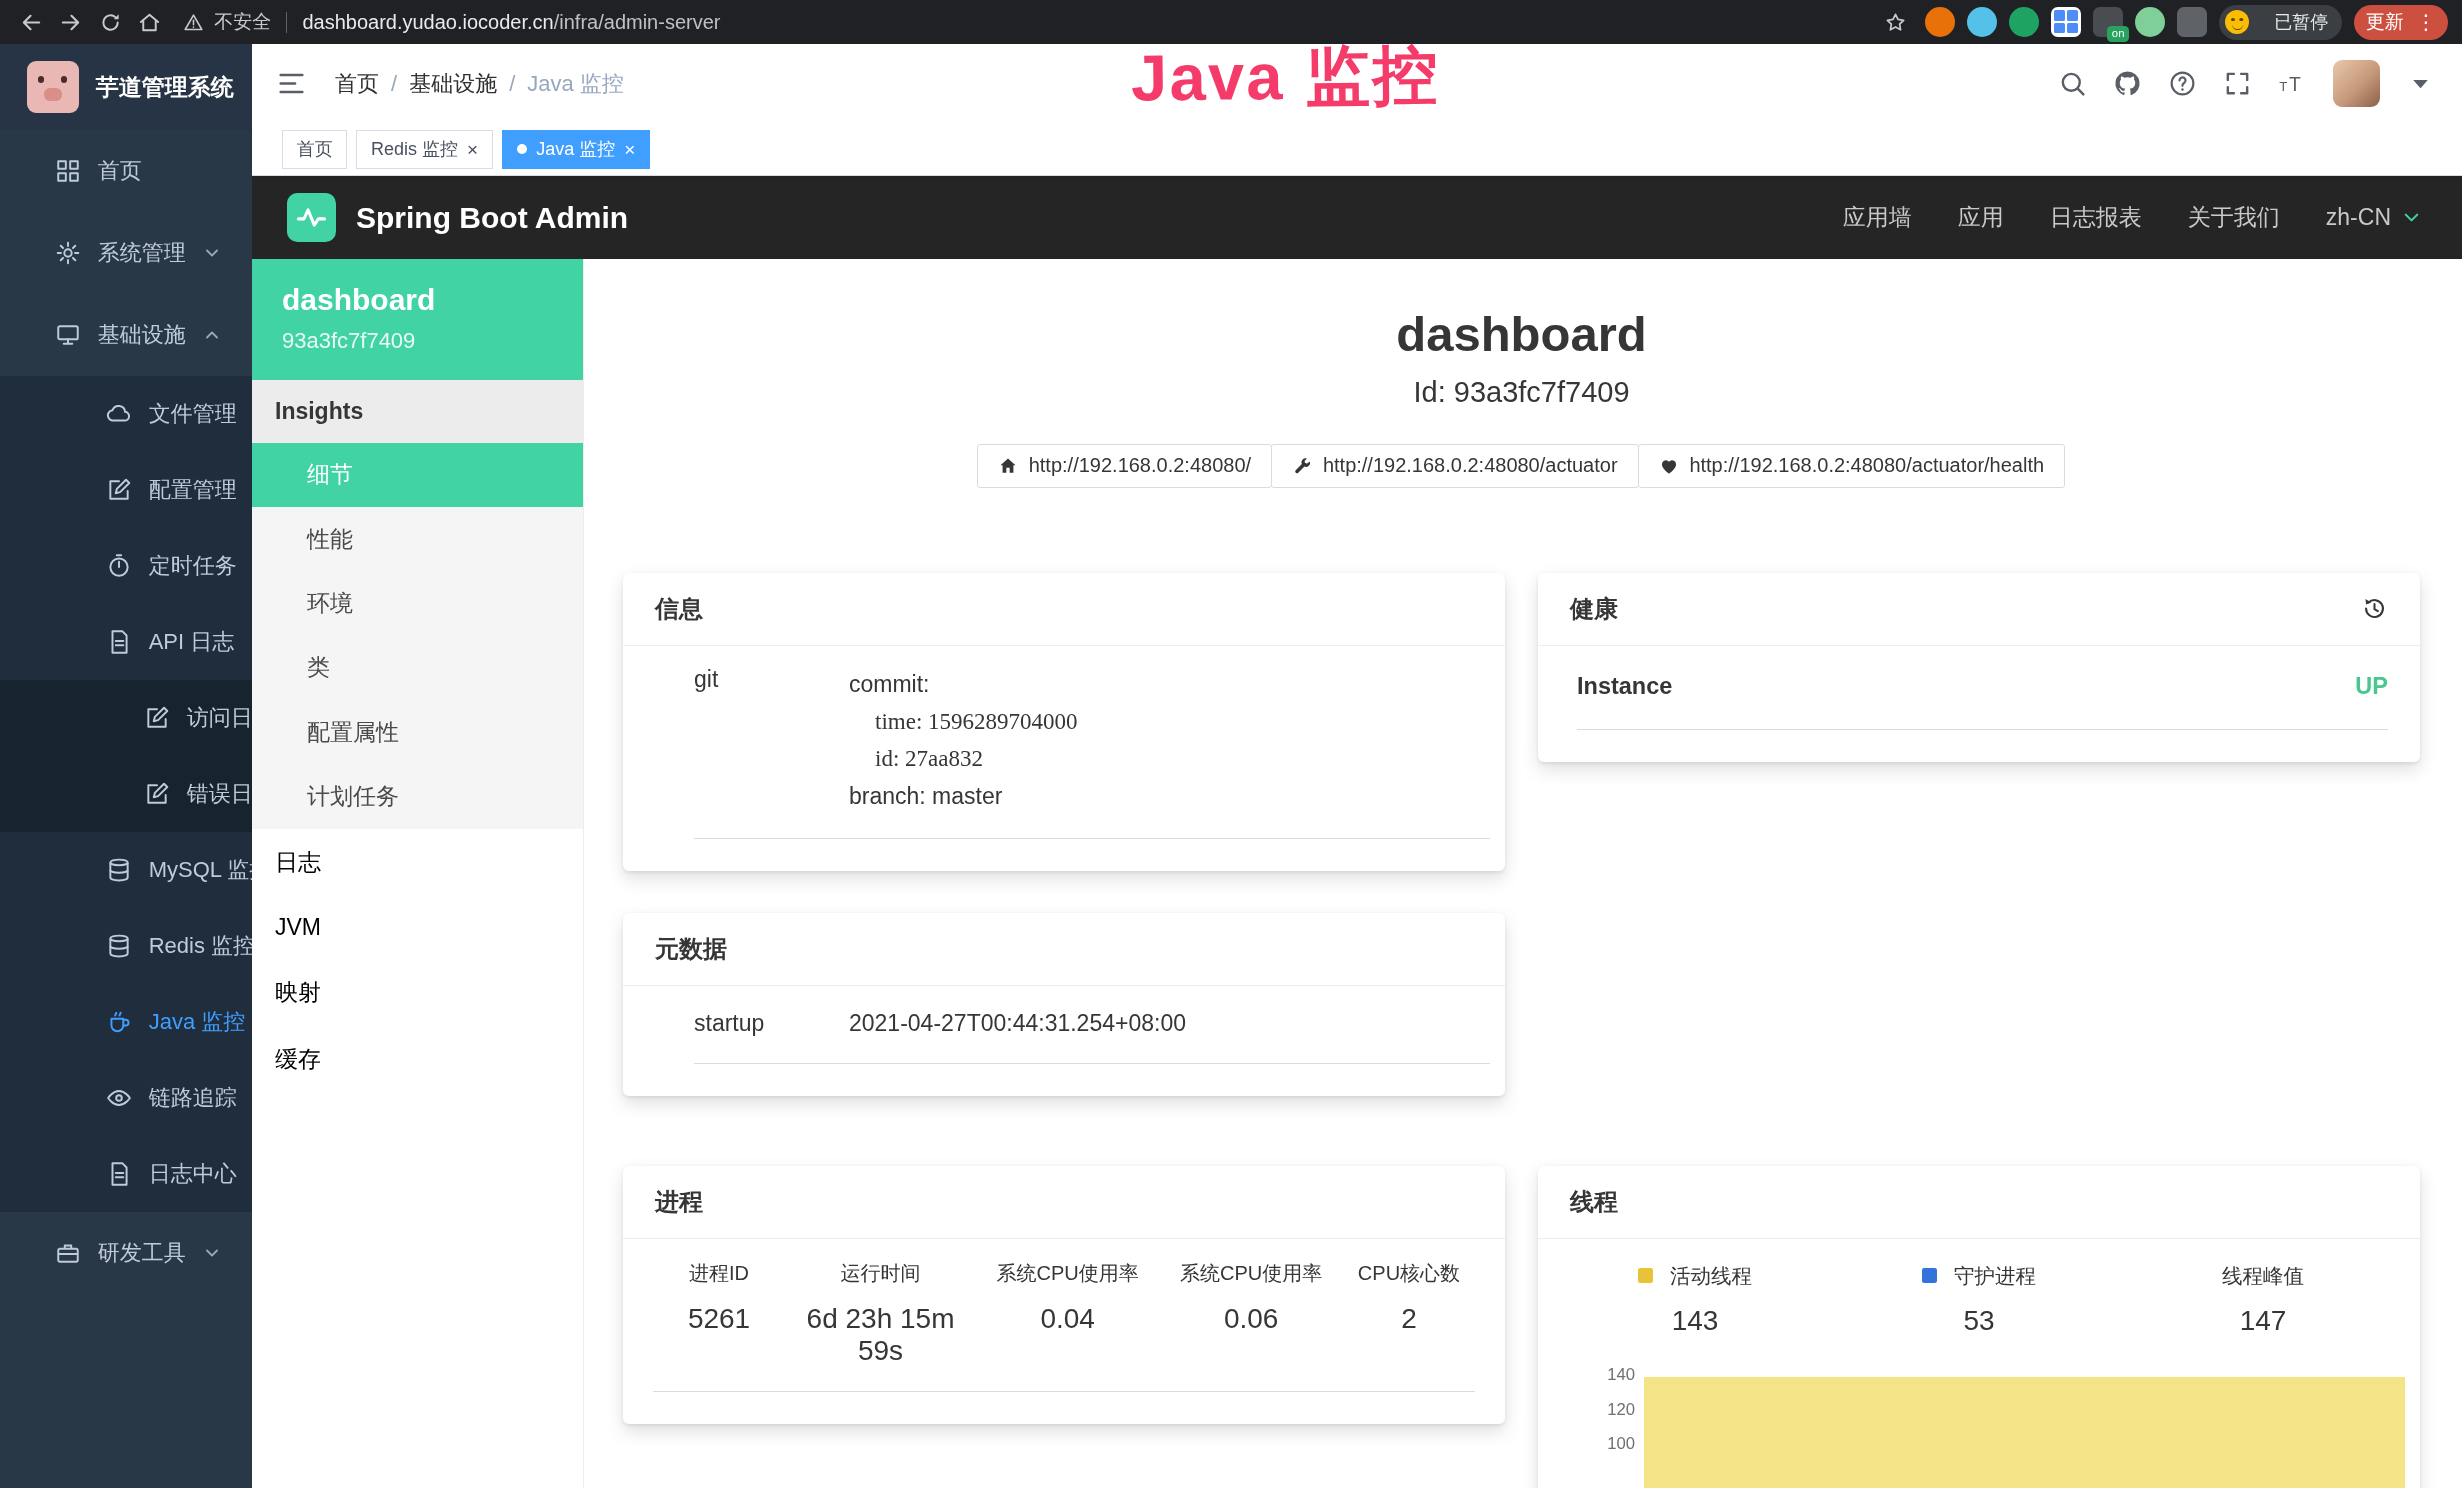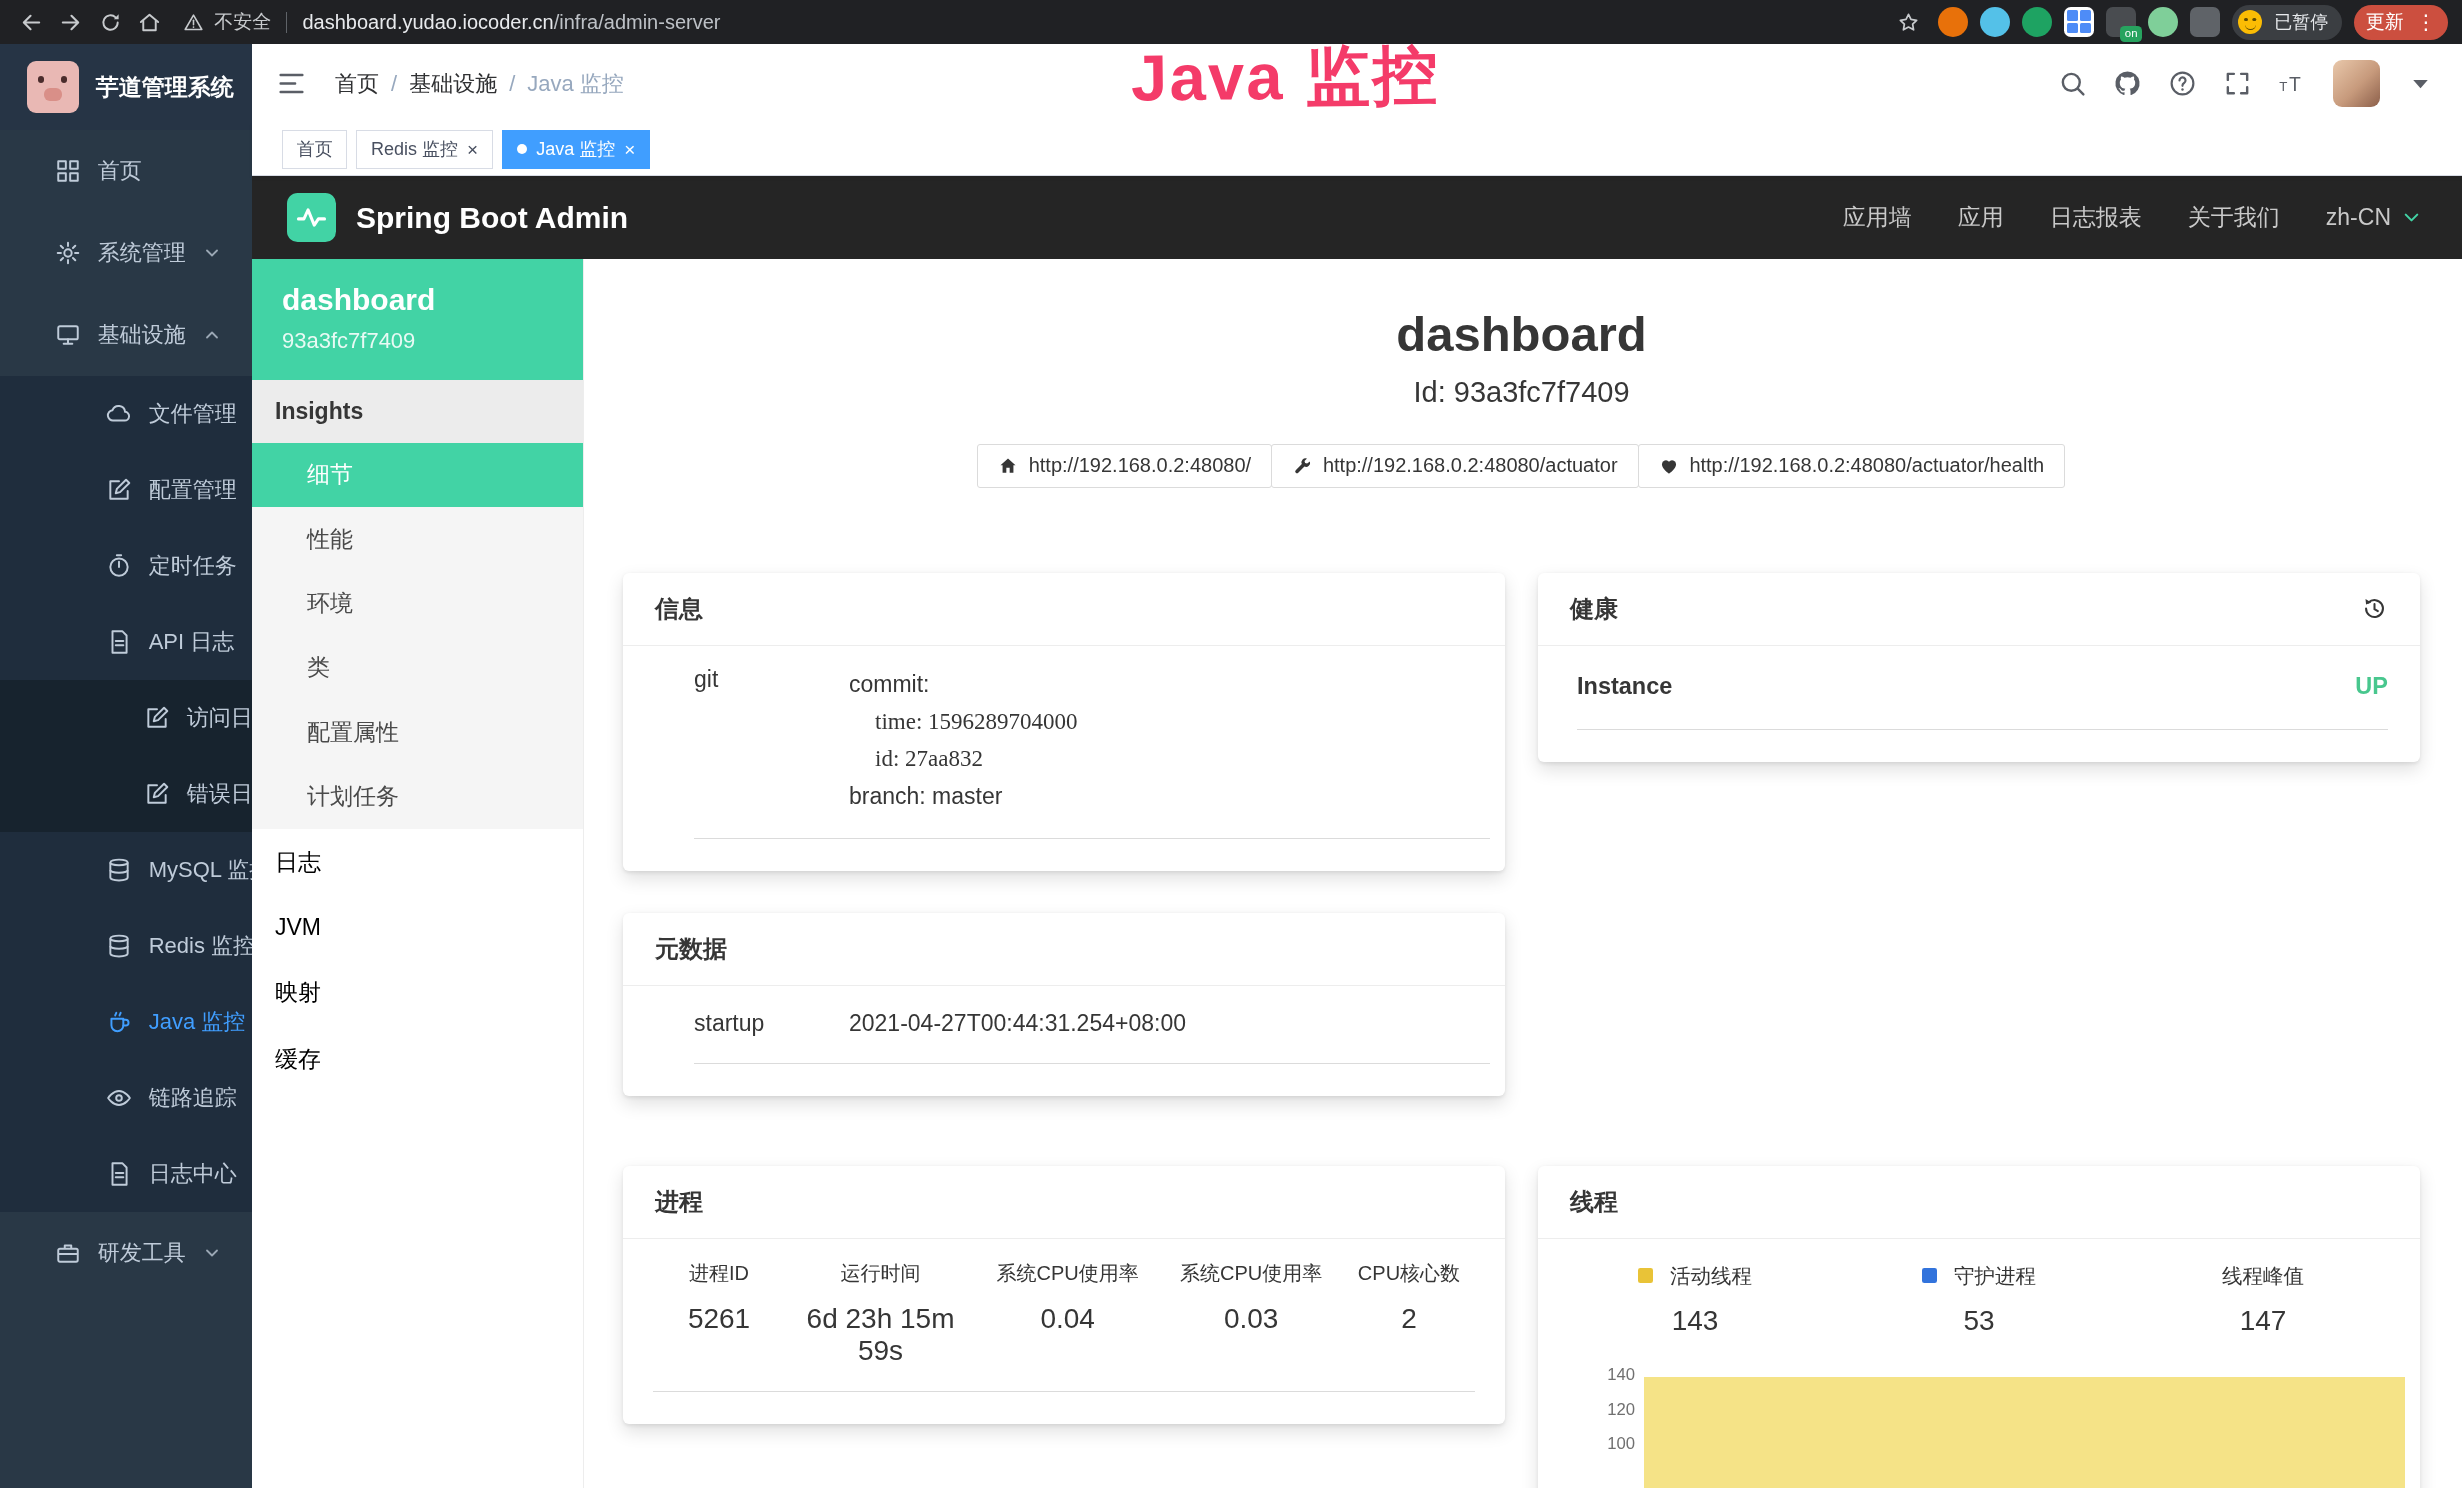--- a/index.html
+++ b/index.html
@@ -21,21 +21,21 @@
   .addr-div { width:0.8px; height:21px; background:#5f6368; margin:0 4.6px; }
   .url { font-size:20px; }
   .url .dom { color:#e8eaed; }
   .url .path { color:#bdc1c6; }
   .bar-right { margin-left:auto; display:flex; align-items:center; gap:12px; }
   .ext { width:30px; height:30px; border-radius:50%; position:relative; flex:0 0 auto; }
   .ext.sq { border-radius:6.8px; }
   .ext-grid { background:#fff; display:grid; grid-template-columns:10.6px 10.6px; grid-template-rows:10.6px 10.6px; gap:2.3px; padding:3px; }
   .ext-grid i { background:#4e8cf7; border-radius:1.5px; }
   .on-badge { position:absolute; right:-6px; bottom:-4.6px; background:#27a35f; color:#fff; font-size:11.4px; line-height:1; padding:2.3px 4.6px; border-radius:4.6px; }
-  .pill { display:flex; align-items:center; gap:12px; background:#3b3e42; border-radius:18px; height:35px; padding:0 13.7px 0 6px; }
+  .pill { display:flex; align-items:center; gap:25px; background:#3b3e42; border-radius:18px; height:35px; padding:0 13.7px 0 6px; }
   .smiley { width:24px; height:24px; border-radius:50%; background:#fbbc04; position:relative; }
   .smiley::before { content:""; position:absolute; left:6px; top:7.6px; width:3.8px; height:3.8px; border-radius:50%; background:#5f4b00; box-shadow:8.3px 0 0 #5f4b00; }
   .smiley::after { content:""; position:absolute; left:6.8px; top:13.7px; width:10.6px; height:5.3px; border-bottom:1.9px solid #5f4b00; border-radius:0 0 7.6px 7.6px; }
   .pill-label { color:#e8eaed; font-size:18px; }
   .update-pill { display:flex; align-items:center; gap:12px; background:#cc4f3f; border-radius:18px; height:35px; padding:0 12px; color:#fff; }
   .update-label { font-size:19px; }
   .kebab { font-size:20.5px; color:#fff; }
 
   
   .app { flex:1; display:flex; min-height:0; }
@@ -640,21 +640,21 @@
                       <div class="proc-col">
                         <div class="proc-h">运行时间</div>
                         <div class="proc-v">6d 23h 15m 59s</div>
                       </div>
                       <div class="proc-col">
                         <div class="proc-h">系统CPU使用率</div>
                         <div class="proc-v">0.04</div>
                       </div>
                       <div class="proc-col">
                         <div class="proc-h">系统CPU使用率</div>
-                        <div class="proc-v">0.03</div>
+                        <div class="proc-v">0.06</div>
                       </div>
                       <div class="proc-col">
                         <div class="proc-h">CPU核心数</div>
                         <div class="proc-v">2</div>
                       </div>
                     </div>
                     <div class="pad-b"></div>
                   </div>
                 </section>
 

